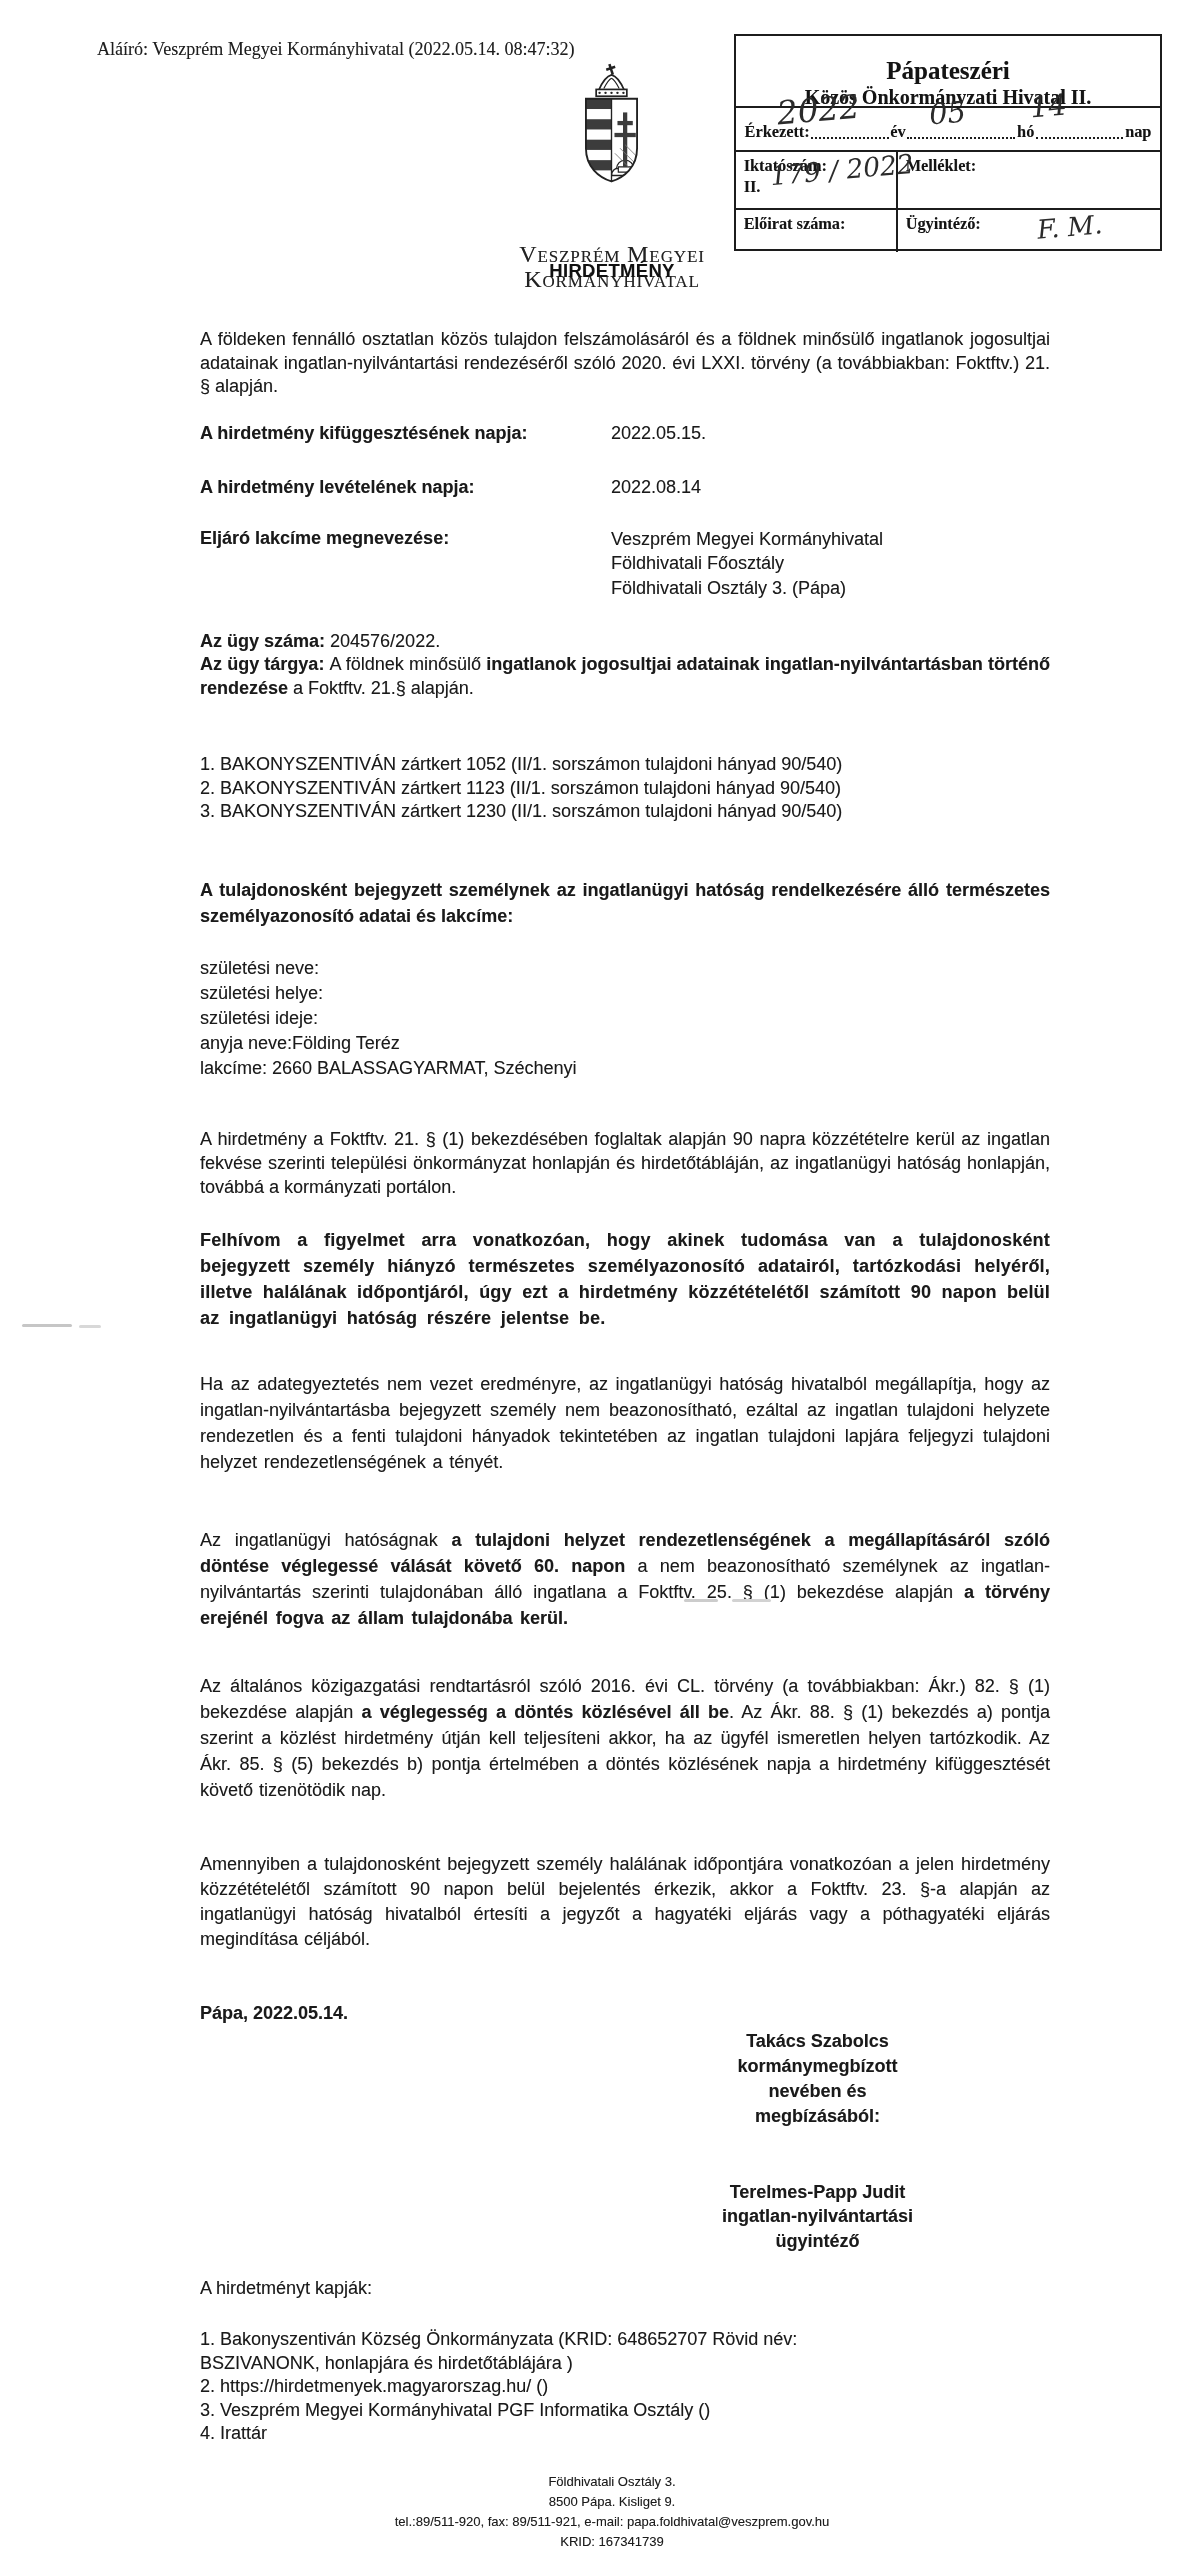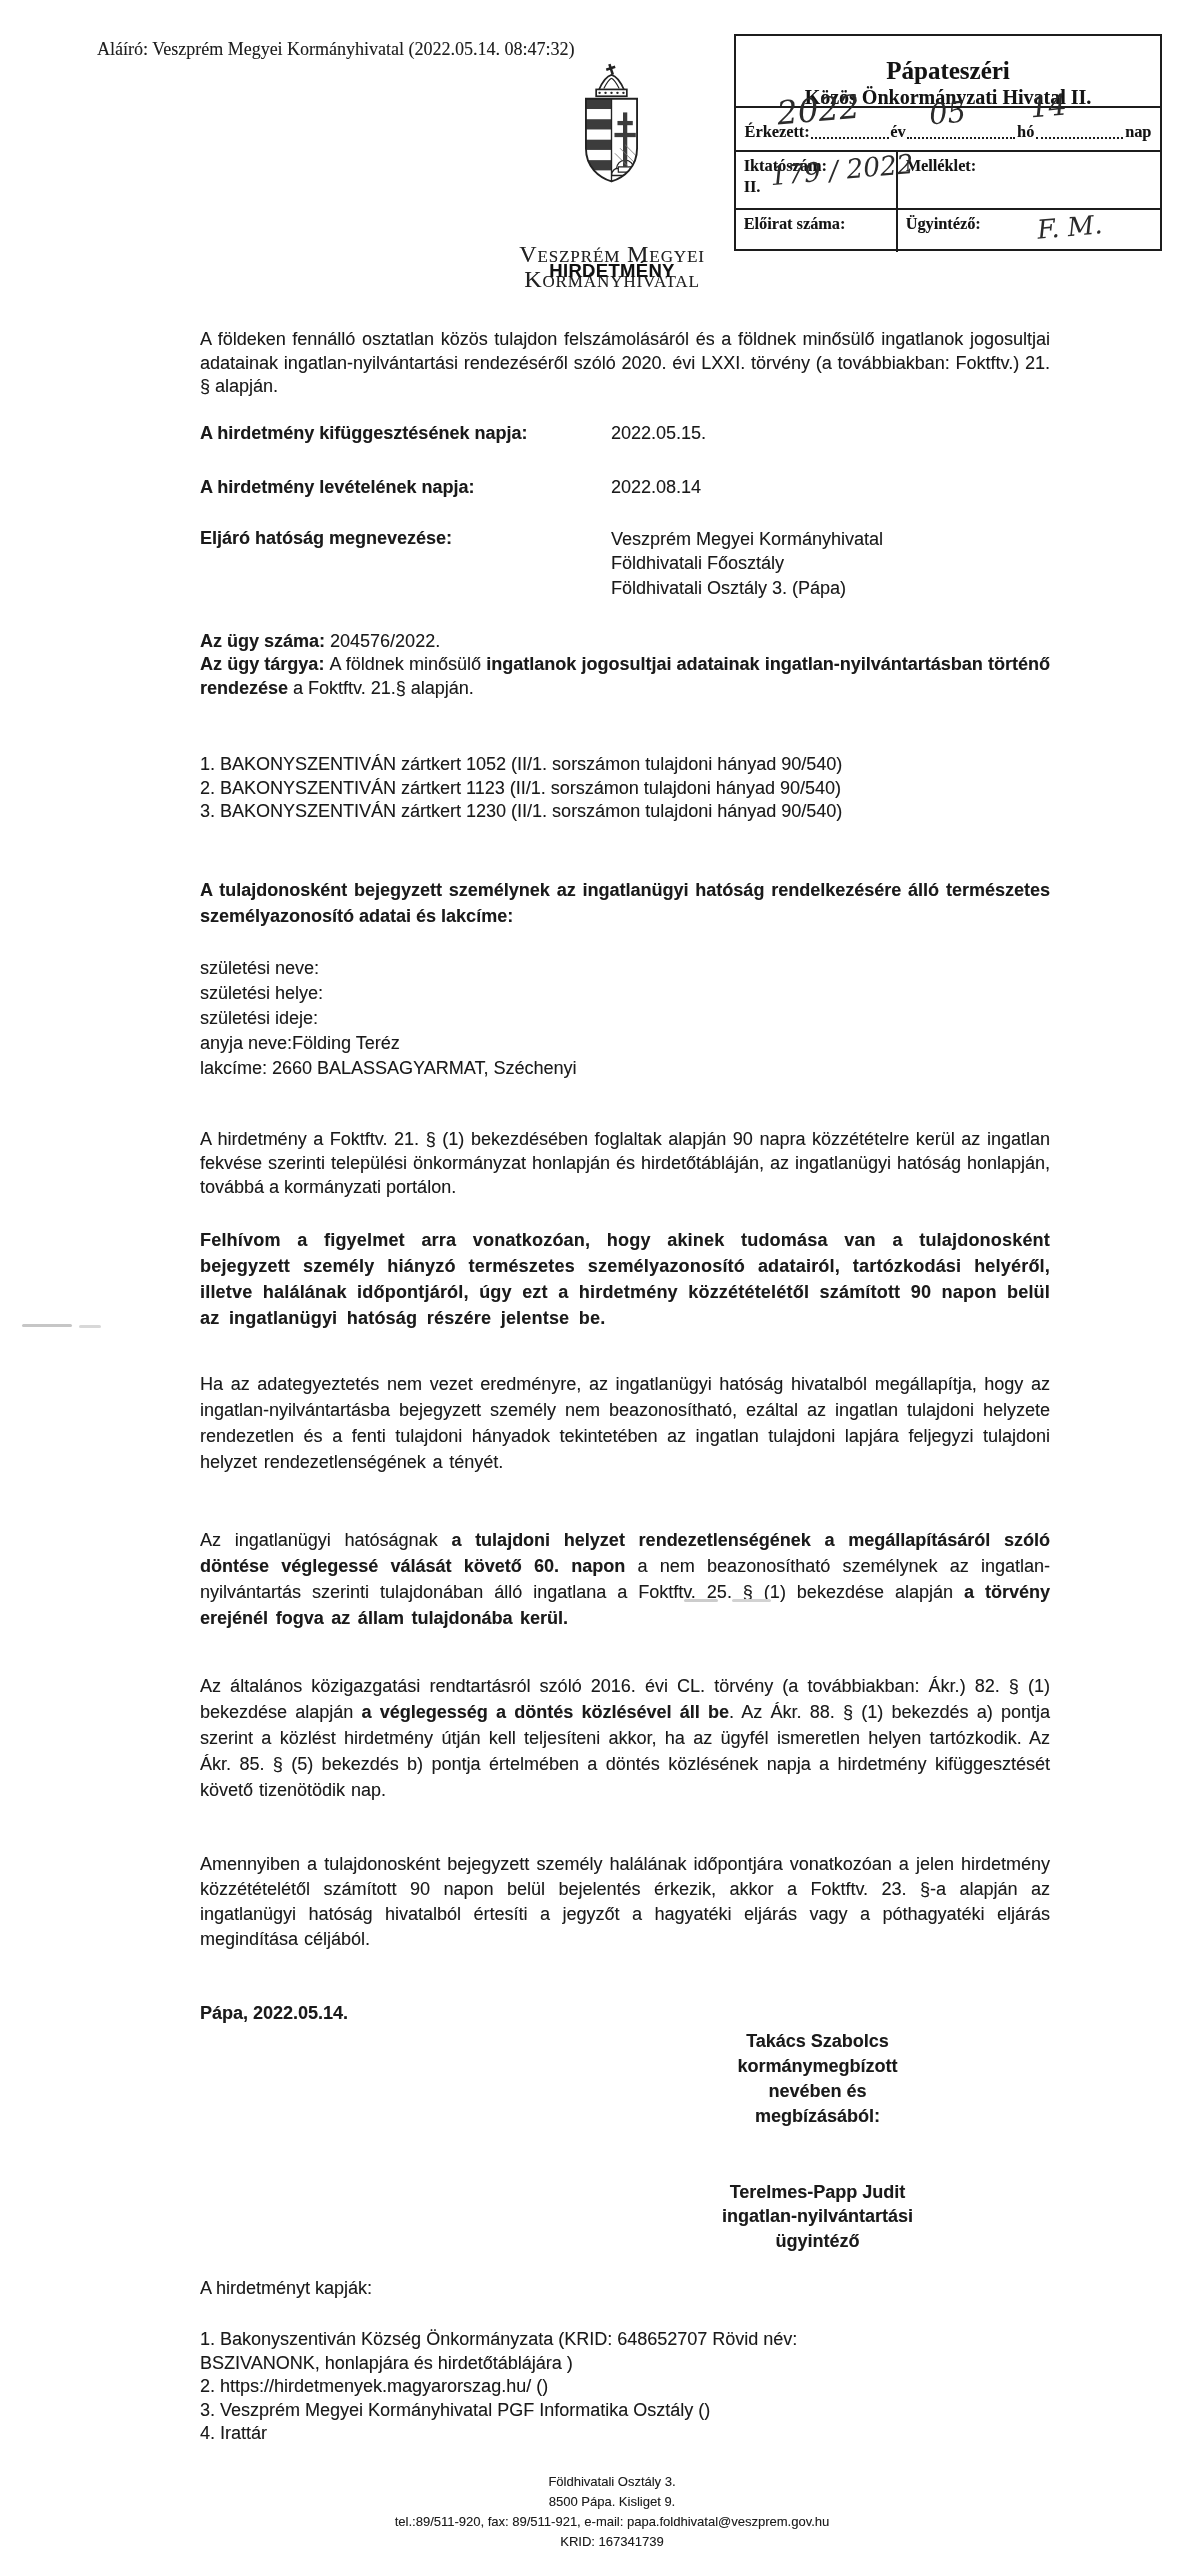--- a/index.html
+++ b/index.html
@@ -185,21 +185,21 @@
     <span class="b">A hirdetmény kifüggesztésének napja:</span>
     <span class="val">2022.05.15.</span>
   </div>
 
   <div class="blk row-level">
     <span class="b">A hirdetmény levételének napja:</span>
     <span class="val">2022.08.14</span>
   </div>
 
   <div class="blk row-eljaro">
-    <span class="b">Eljáró hatóság megnevezése:</span>
+    <span class="b">Eljáró lakcíme megnevezése:</span>
     <span class="val">
       <div>Veszprém Megyei Kormányhivatal</div>
       <div>Földhivatali Főosztály</div>
       <div>Földhivatali Osztály 3. (Pápa)</div>
     </span>
   </div>
 
   <div class="blk row-ugyszama">
     <span class="b">Az ügy száma: </span><span>204576/2022.</span>
   </div>

